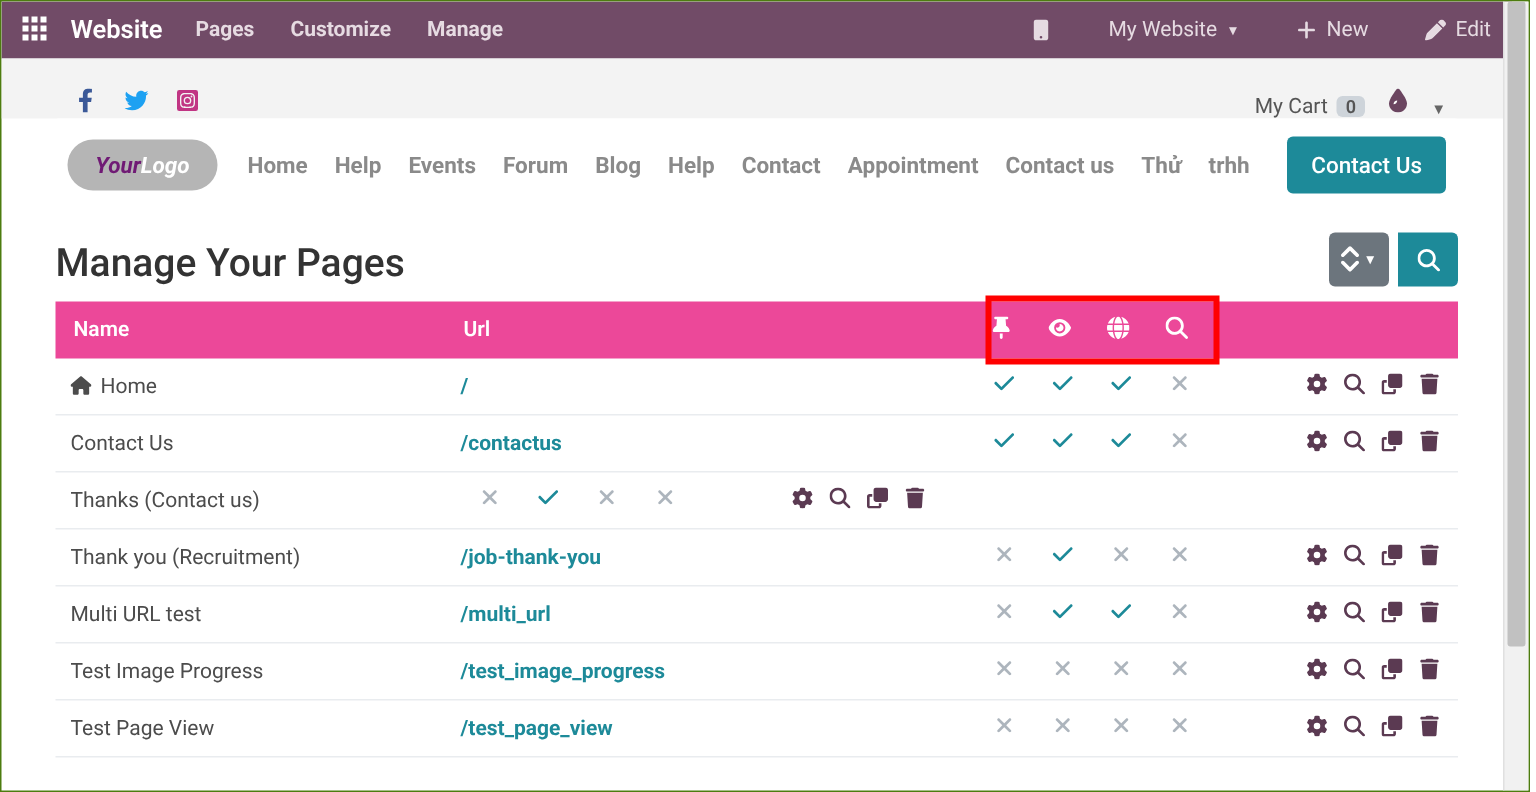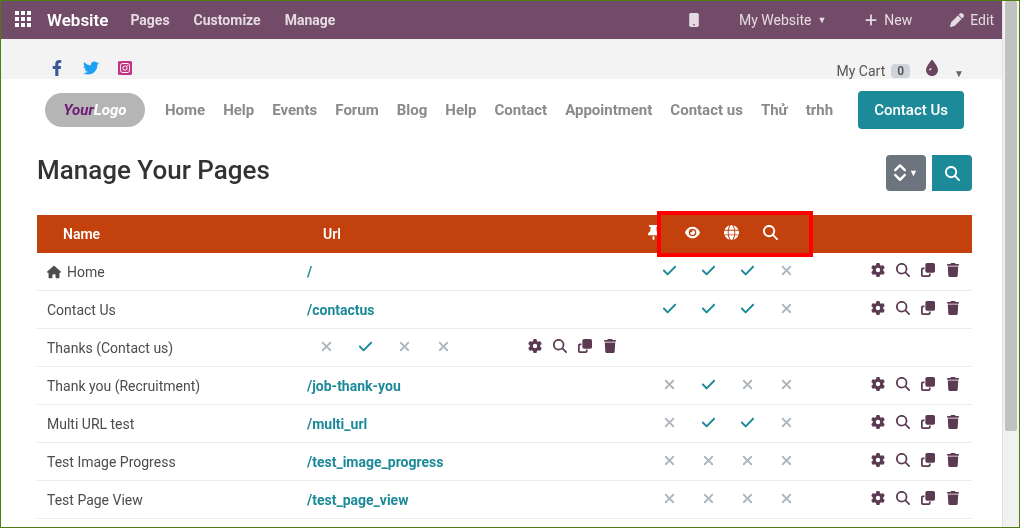--- a/index.html
+++ b/index.html
@@ -32,32 +32,32 @@
 
   
   .sitebar{background:#fff; margin:0 36px; height:62px; display:flex; align-items:center; padding:0 8px; border-radius:2px;}
   .sitelogo{ width:100px; height:34px; background:#b5b5b5; border-radius:17px; display:flex; align-items:center; justify-content:center; color:#fff; font-weight:700; font-style:italic; font-size:15px; margin-right:20px;}
   .sitelogo span.y{color:#701a75;}
   .sitenav{display:flex; gap:18px;}
   .sitenav a{color:#8a8a8a; cursor:pointer; font-size:15px;}
   .contact-btn{margin-left:auto; background:#1d8a99; color:#fff; padding:10px 16px; border-radius:4px; font-weight:500; cursor:pointer; font-size:15px;}
 
   
-  .headrow{display:flex; align-items:flex-start; padding:14px 36px 24px;}
+  .headrow{display:flex; align-items:flex-end; padding:14px 36px 10px;}
   .headrow h1{font-size:26px; font-weight:500; color:#333;}
   .headrow .controls{margin-left:auto; display:flex; gap:6px;}
   .sortbtn{background:#6c757d; color:#fff; width:40px; height:36px; border-radius:4px; display:flex; align-items:center; justify-content:center; cursor:pointer;}
   .searchgrp{display:flex;}
   .searchgrp input{width:210px; height:36px; border:1px solid #ccc; border-radius:4px 0 0 4px; padding:0 10px; font-size:15px; outline:none;}
   .searchgrp .sbtn{width:40px;height:36px;background:#1d8a99;border-radius:0 4px 4px 0; display:flex;align-items:center;justify-content:center;cursor:pointer;}
   .searchgrp .sbtn svg{fill:#fff;width:15px;height:15px;}
 
   
   .ptable{margin:0 36px;}
-  .thead{background:#c2410c; color:#fff; height:38px; display:flex; align-items:center; padding:0 26px; font-weight:600; position:relative;}
+  .thead{background:#ec4899; color:#fff; height:38px; display:flex; align-items:center; padding:0 12px; font-weight:600; position:relative;}
   .col-name{width:260px; padding-left:0;}
   .col-url{flex:1;}
   .col-icons{width:156px; display:flex; justify-content:space-around; align-items:center;}
   .col-actions{width:156px;}
   .redbox{position:absolute; left:620px; top:-4px; width:156px; height:46px; border:4px solid #ff0000;}
   .thead svg{fill:#fff;width:15px;height:15px;}
 
   .trow{height:38px; display:flex; align-items:center; padding:0 10px; border-bottom:1px solid #e9ecef; color:#4c4c4c;}
   .trow .col-url a{color:#1d8a99; cursor:pointer;}
   .trow .col-icons svg{width:15px;height:15px;}

